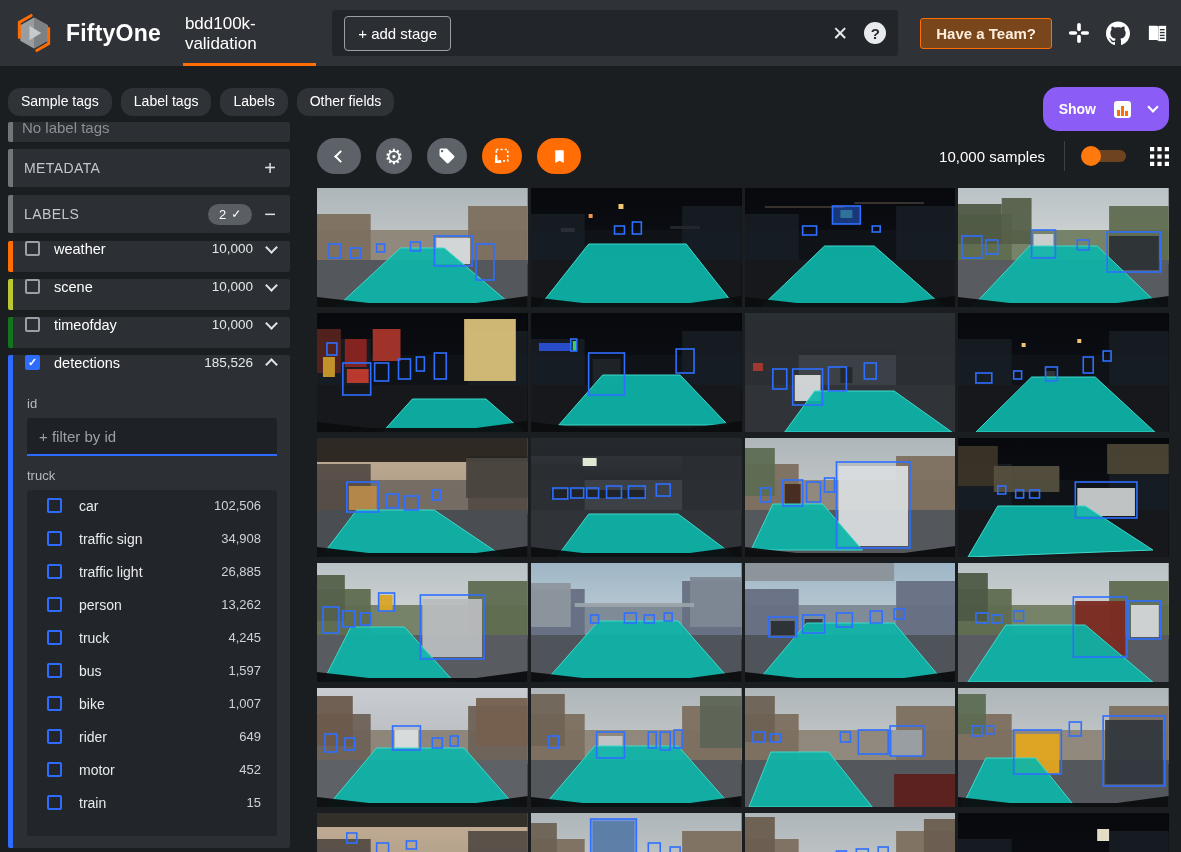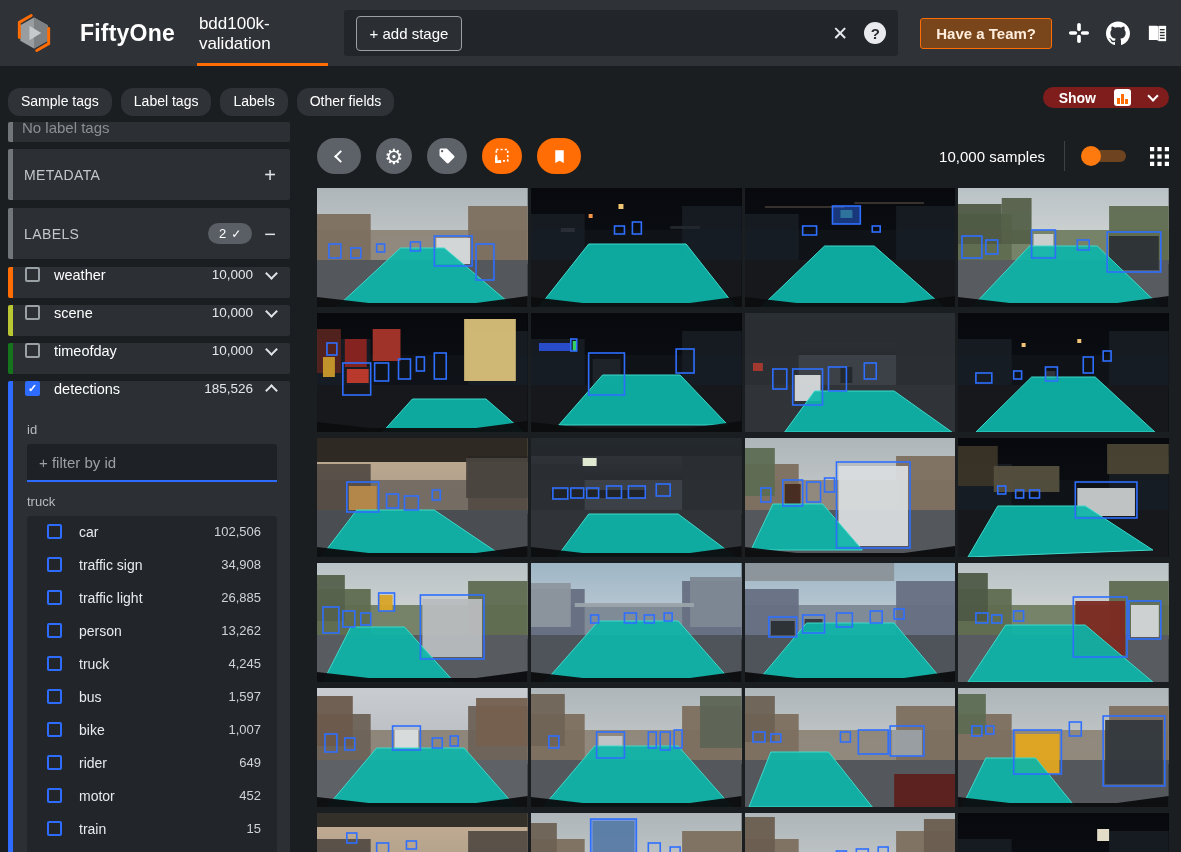--- a/index.html
+++ b/index.html
@@ -2,49 +2,49 @@
 <html><head>
 <meta charset="utf-8">
 <style>
   * { box-sizing: border-box; margin: 0; padding: 0; }
   html,body { width:1181px; height:852px; overflow:hidden; }
   body { background:#1b1e21; font-family:"Liberation Sans",sans-serif; color:#e8eaed; position:relative; }
 
   
   .app-header { height:66px; background:#2f3337; display:flex; align-items:center; padding:0 12px; }
   .logo { width:44px; height:44px; flex:0 0 auto; }
-  .app-name { font-size:23px; font-weight:bold; color:#fff; margin-left:24px; letter-spacing:.2px; }
+  .app-name { font-size:23px; font-weight:bold; color:#fff; margin-left:10px; letter-spacing:.2px; }
   .dataset-name { font-size:17px; color:#fff; margin-left:22px; padding:14px 2px 9px; border-bottom:3px solid #ff6d04; }
   .search-bar { width:622px; height:46px; background:#22262a; border-radius:3px; margin-left:16px; display:flex; align-items:center; padding:0 12px; }
   .add-stage { border:1px solid #9aa0a6; border-radius:4px; background:#2b2f33; color:#fff; font-size:15px; padding:8px 13px; cursor:pointer; font-family:inherit; }
   .sb-spacer { flex:1; }
   .close-x { font-size:19px; color:#e8eaed; margin-right:16px; cursor:pointer; }
   .help-circle { width:22px; height:22px; border-radius:50%; background:#e8eaed; color:#26292d; font-weight:bold; font-size:15px; display:flex; align-items:center; justify-content:center; cursor:pointer; }
   .header-right { display:flex; align-items:center; margin-left:22px; gap:15px; }
   .team-btn { border:1px solid #ff6d04; background:#79451b; color:#ffeedd; font-weight:bold; font-size:15px; padding:6px 15px; border-radius:3px; cursor:pointer; font-family:inherit; white-space:nowrap; }
   .hicon { width:24px; height:24px; display:flex; align-items:center; justify-content:center; cursor:pointer; }
 
   
   .tabs-row { margin-top:22px; height:28px; position:relative; padding-left:8px; display:flex; gap:9px; }
   .tab { background:#2f3337; color:#fff; font-size:14px; padding:5px 13px; border-radius:12px; cursor:pointer; white-space:nowrap; }
-  .show-btn { position:absolute; right:12px; top:-1px; height:21px; background:#7f1d1d; border-radius:15px; display:flex; align-items:center; gap:18px; padding:0 12px 0 16px; cursor:pointer; }
+  .show-btn { position:absolute; right:12px; top:-1px; height:44px; background:#8b5cf6; border-radius:15px; display:flex; align-items:center; gap:18px; padding:0 12px 0 16px; cursor:pointer; }
   .show-btn .lbl { color:#fff; font-weight:bold; font-size:14px; }
   .chart-chip { width:17px; height:17px; background:#fff; border-radius:3px; display:flex; align-items:flex-end; justify-content:center; gap:1.5px; padding:2px 2px; }
   .chart-chip i { display:block; width:2.5px; background:#ff6d04; }
   .chev { display:inline-block; width:8px; height:8px; border-right:2px solid #fff; border-bottom:2px solid #fff; transform:rotate(45deg); margin-top:-4px; }
 
   
   .content { display:flex; margin-top:6px; }
   .sidebar { width:282px; margin-left:8px; flex:0 0 auto; }
 
   .clip-row { height:20px; background:#2c3034; border-radius:2px; overflow:hidden; margin-bottom:7px; position:relative; padding-left:14px; }
   .clip-row:before { content:""; position:absolute; left:0; top:0; bottom:0; width:5px; background:#71767b; }
   .clip-row span { display:block; margin-top:-3px; color:#8a8f94; font-size:15px; }
 
-  .srow { height:51px; background:#2c3034; border-radius:2px; margin-bottom:8px; position:relative; display:flex; align-items:center; padding:0 14px 0 16px; }
+  .srow { height:38px; background:#2c3034; border-radius:2px; margin-bottom:8px; position:relative; display:flex; align-items:center; padding:0 14px 0 16px; }
   .srow:before { content:""; position:absolute; left:0; top:0; bottom:0; width:5px; background:#71767b; border-radius:2px 0 0 2px; }
   .srow .title { font-size:14px; color:#c3c7cb; letter-spacing:.4px; }
   .srow .action { margin-left:auto; font-size:20px; color:#dfe3e6; cursor:pointer; line-height:1; }
   .badge { margin-left:auto; background:#5a5f65; border-radius:12px; padding:3px 11px; font-size:13px; color:#fff; display:flex; align-items:center; gap:5px; cursor:pointer; }
   .badge:after { content:"✓"; font-size:12px; }
   .srow .minus { margin-left:12px; font-size:20px; color:#dfe3e6; cursor:pointer; line-height:1; }
 
   .fgroup { background:#2c3034; border-radius:2px; margin-bottom:7px; position:relative; padding-left:5px; }
   .fgroup:before { content:""; position:absolute; left:0; top:0; bottom:0; width:5px; background:var(--bar,#777); border-radius:2px 0 0 2px; }
   .frow { height:31px; display:flex; align-items:center; padding:0 12px 16px 12px; }

